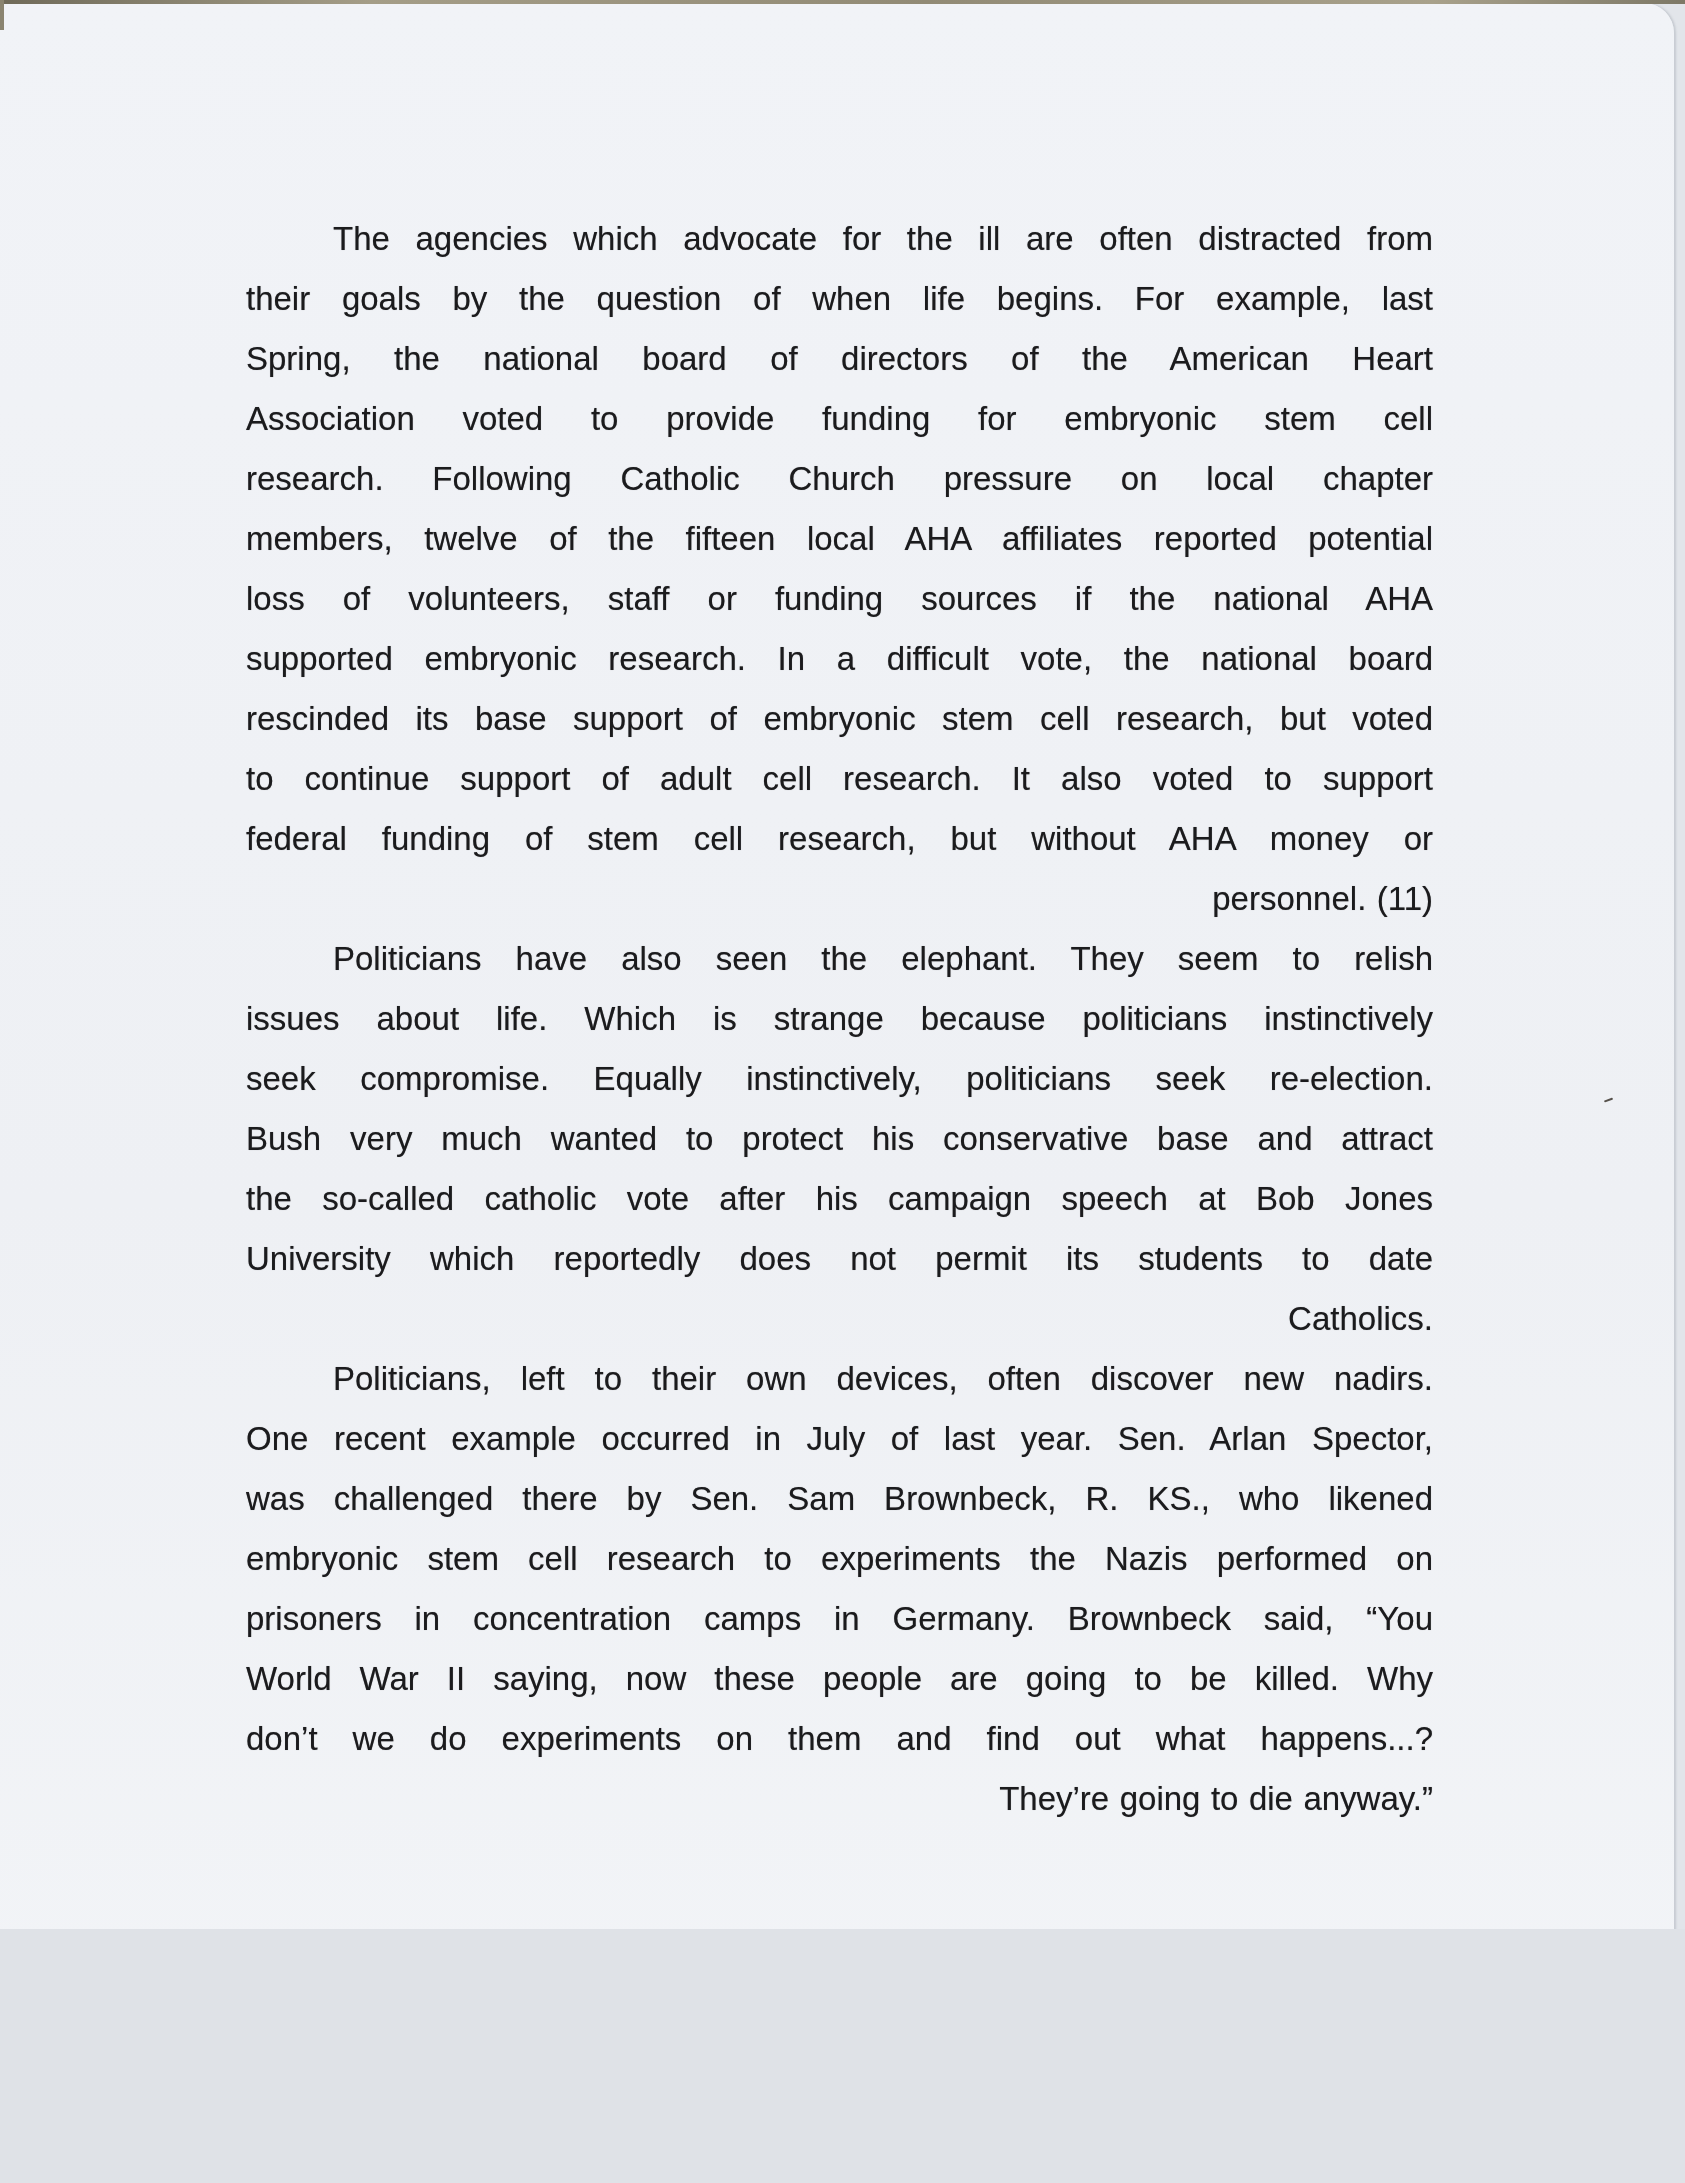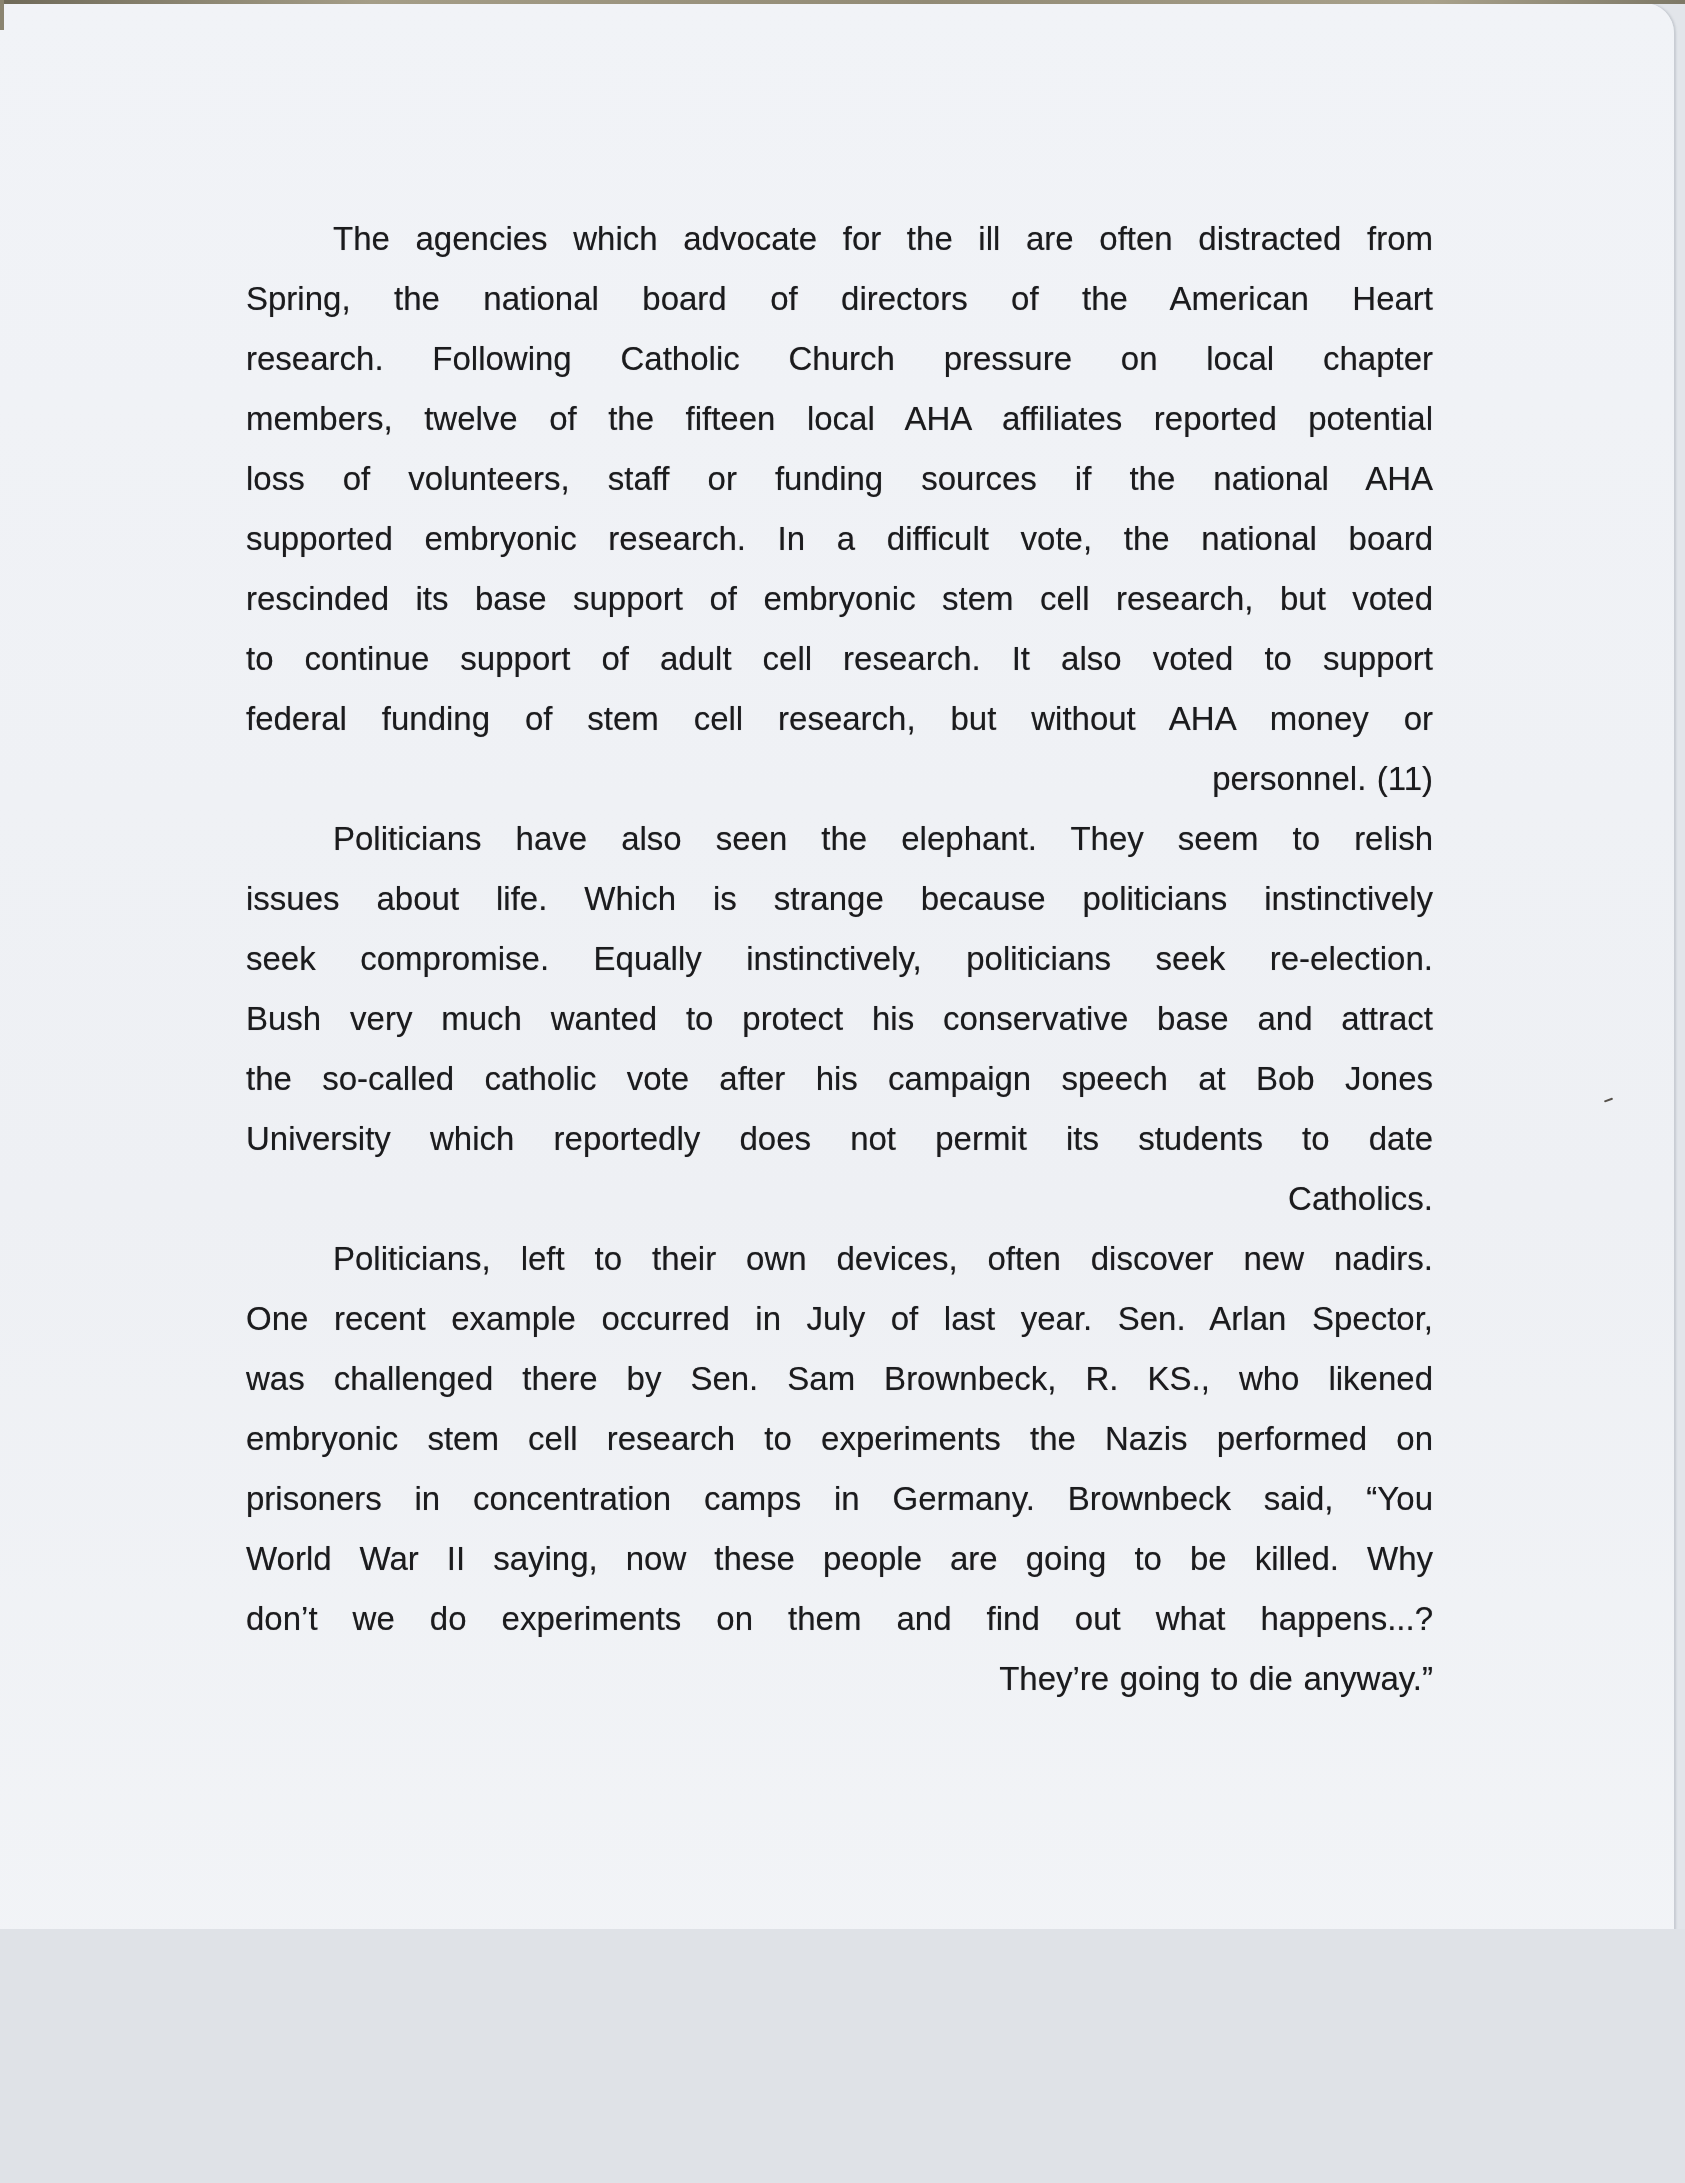--- a/index.html
+++ b/index.html
@@ -87,21 +87,23 @@
 </head>
 <body>
 
 <div class="stage">
   <div class="paper">
 
     <div class="text-block">
 
       <div class="para">
         <div class="ln ind">The agencies which advocate for the ill are often distracted from</div>
+        <div class="ln">their goals by the question of when life begins.  For example, last</div>
         <div class="ln">Spring, the national board of directors of the American Heart</div>
+        <div class="ln">Association voted to provide funding for embryonic stem cell</div>
         <div class="ln">research.  Following Catholic Church pressure on local chapter</div>
         <div class="ln">members, twelve of the fifteen local AHA affiliates reported potential</div>
         <div class="ln">loss of volunteers, staff or funding sources if the national AHA</div>
         <div class="ln">supported embryonic research.  In a difficult vote, the national board</div>
         <div class="ln">rescinded its base support of embryonic stem cell research, but voted</div>
         <div class="ln">to continue support of adult cell research.  It also voted to support</div>
         <div class="ln">federal funding of stem cell research, but without AHA money or</div>
         <div class="ln-end">personnel.  (11)</div>
       </div>
 

